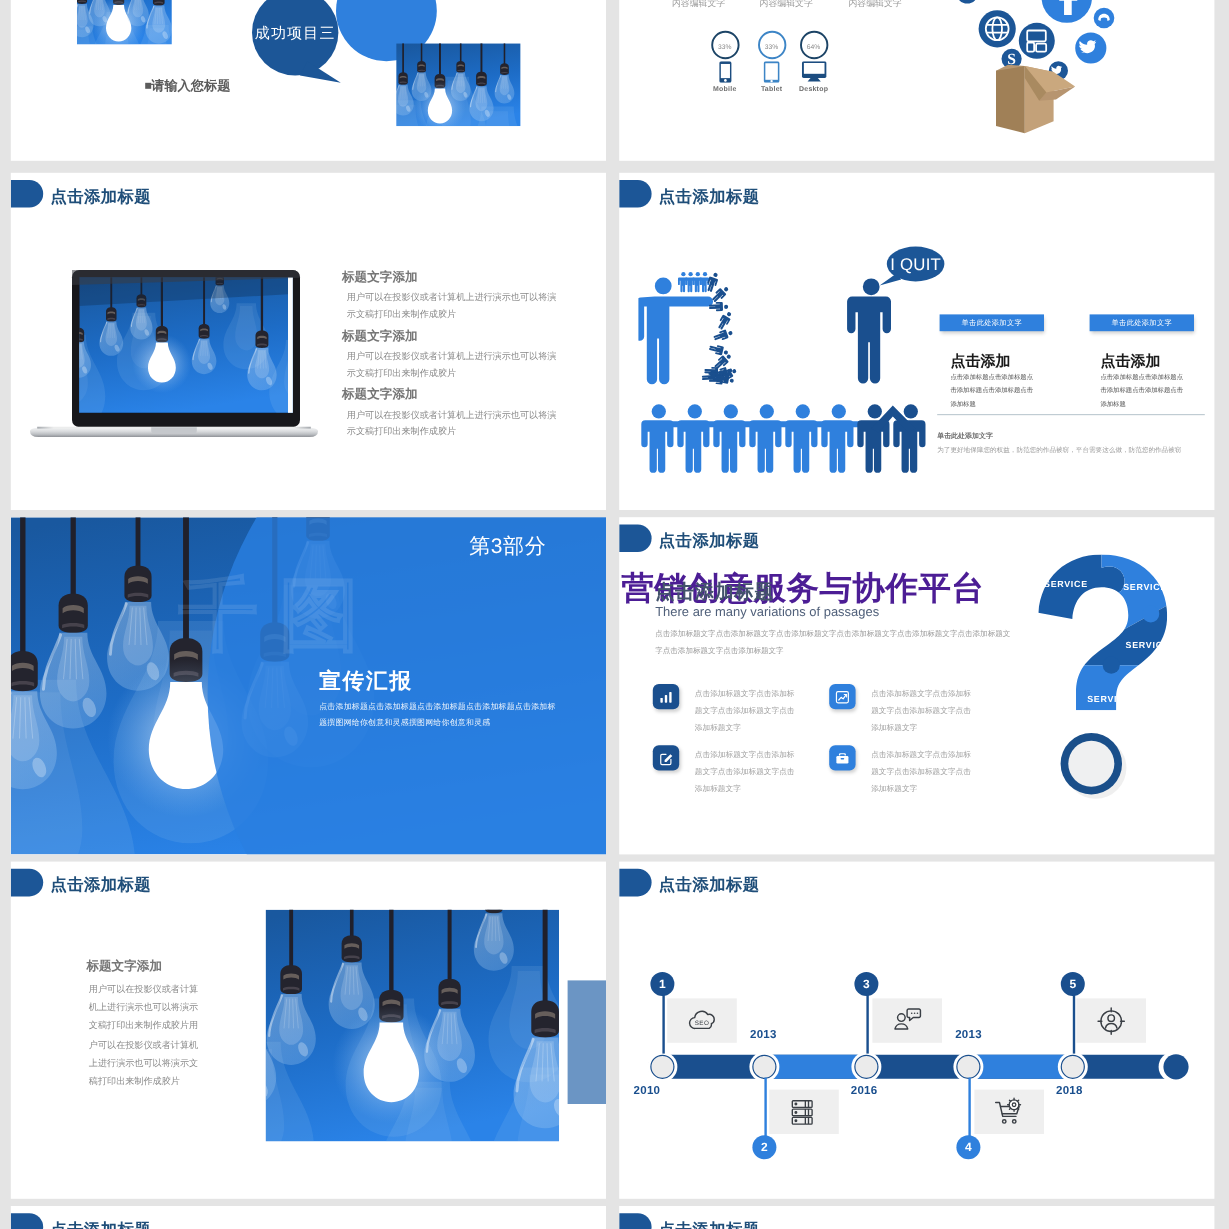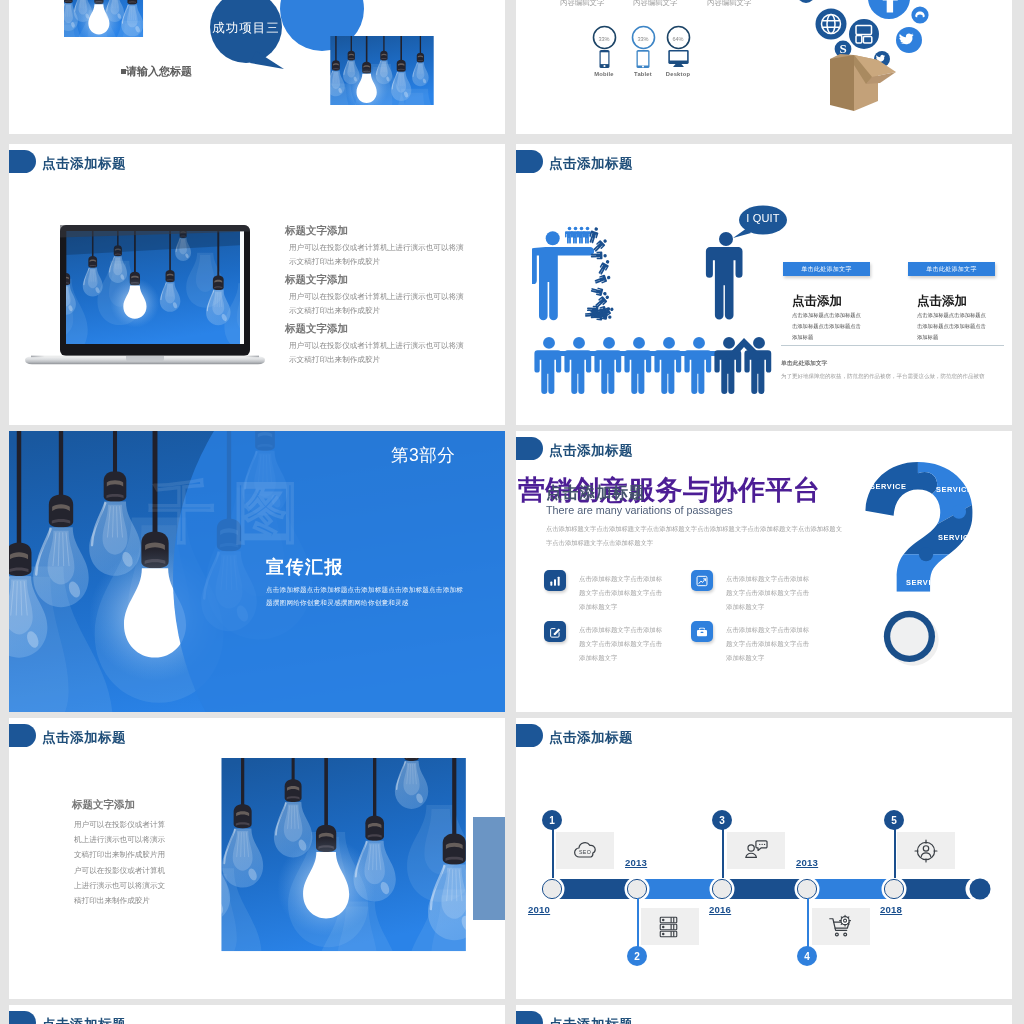--- a/index.html
+++ b/index.html
@@ -25,21 +25,21 @@
   .svc{font-size:7.4px;font-weight:bold;color:#fff;letter-spacing:.6px;}
   .wm{white-space:nowrap;}
   .cap2{font-size:7.4px;color:#9b9b9b;white-space:nowrap;}
   .pct{font-size:5.6px;color:#8a8a8a;}
   .dlabel{font-size:5.8px;font-weight:bold;color:#6e6e6e;margin-top:3px;letter-spacing:.2px;}
   .card{position:absolute;width:58px;height:37px;background:#efefef;display:flex;align-items:center;justify-content:center;}
   .tlline{position:absolute;width:1.6px;}
   .tlnum{position:absolute;width:20px;height:20px;border-radius:50%;color:#fff;font-size:10px;font-weight:bold;
          display:flex;align-items:center;justify-content:center;}
   .tlnum.d{background:#1a4f8e;} .tlnum.l{background:#2f80dd;}
-  .tlyear{position:absolute;font-size:9.6px;font-weight:bold;color:#1a4f8e;letter-spacing:.2px;text-decoration:underline;}
+  .tlyear{position:absolute;font-size:9.6px;font-weight:bold;color:#1a4f8e;letter-spacing:.2px;}
   .tagbar{background:#2f80dd;color:#fff;font-size:6px;text-align:center;padding:2.6px 0;letter-spacing:.3px;
           box-shadow:1px 2px 3px rgba(0,0,0,.2);}
 
 
 </style>
 </head>
 <body>
 
 <div class="grid">
 
@@ -683,21 +683,21 @@
           <circle cx="0" cy="-24.5" r="7.6"></circle>
           <path d="M-11.5,-15 h23 a4.2,4.2 0 0 1 4.2,4.2 v21 a3.4,3.4 0 0 1 -6.8,0 v-13 h-2 v40 a3.9,3.9 0 0 1 -7.8,0 v-22 h-1.2 v22 a3.9,3.9 0 0 1 -7.8,0 v-40 h-2 v13 a3.4,3.4 0 0 1 -6.8,0 v-21 a4.2,4.2 0 0 1 4.2,-4.2 z"></path>
         </g>
         <path d="M194,143 L212,124 L231,143 L225,146.5 L212,133 L200,146.5 Z" fill="#1a4f8e"></path>
       </svg>
 
   <svg class="abs" style="left:214px;top:60px;" width="58" height="40" viewBox="0 0 58 40">
     <ellipse cx="33" cy="16" rx="24" ry="14.5" fill="#1c5697"></ellipse>
     <path d="M17 24 L3 34 L21 29 Z" fill="#1c5697"></path>
   </svg>
-  <div class="abs" style="left:223px;top:68px;width:48px;text-align:center;font-size:11px;color:#fff;letter-spacing:.2px;">I QUIT</div>
+  <div class="abs" style="left:223px;top:68px;width:48px;text-align:center;font-size:14px;color:#fff;letter-spacing:.2px;">I QUIT</div>
 
   <div class="abs" style="left:267px;top:118px;width:87px;">
     <div class="tagbar">单击此处添加文字</div>
     <div style="font-size:12.5px;font-weight:bold;color:#1a1a1a;margin-top:17px;padding-left:9px;">点击添加</div>
     <div style="font-size:5.3px;color:#4a4a4a;line-height:2.1;margin-top:0px;width:70px;padding-left:9px;">点击添加标题点击添加标题点击添加标题点击添加标题点击添加标题</div>
   </div>
   <div class="abs" style="left:392px;top:118px;width:87px;">
     <div class="tagbar">单击此处添加文字</div>
     <div style="font-size:12.5px;font-weight:bold;color:#1a1a1a;margin-top:17px;padding-left:9px;">点击添加</div>
     <div style="font-size:5.3px;color:#4a4a4a;line-height:2.1;margin-top:0px;width:70px;padding-left:9px;">点击添加标题点击添加标题点击添加标题点击添加标题点击添加标题</div>

